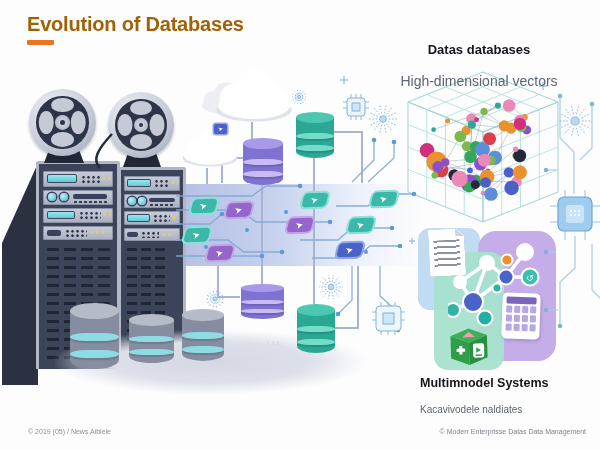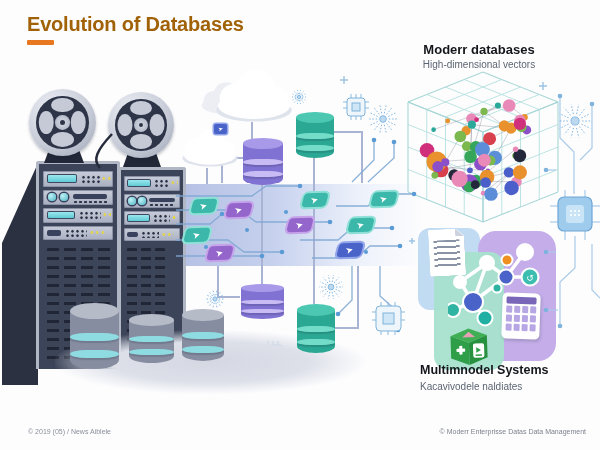--- a/index.html
+++ b/index.html
@@ -50,24 +50,24 @@
   .chip span{transform:skewX(16deg) rotate(-16deg);color:#fff;font-size:9px;line-height:1;}
   .chip-teal{background:#3cb8ab;box-shadow:0 0 0 2px #8fe0d6;}
   .chip-purple{background:#9466cc;box-shadow:0 0 0 2px #c6a4ea;}
   .chip-blue{background:#4a63c8;box-shadow:0 0 0 2px #93a6ea;}
   .mini-chip{position:absolute;left:214px;top:124px;width:13px;height:10px;border-radius:2px;background:#4a63c8;z-index:6;
         box-shadow:0 0 0 1.5px #93a6ea;display:flex;align-items:center;justify-content:center;}
   .mini-chip span{color:#fff;font-size:6px;line-height:1;transform:rotate(-16deg);}
   
   .vec-text{position:absolute;left:398px;top:42px;width:162px;text-align:center;z-index:7;}
   .vec-title{font-size:13px;font-weight:700;color:#14161b;}
-  .vec-sub{font-size:10px;color:#5c6572;margin-top:2px;}
-  .mm-text{position:absolute;left:420px;top:363px;width:170px;z-index:7;}
+  .vec-sub{font-size:14px;color:#5c6572;margin-top:16px;}
+  .mm-text{position:absolute;left:420px;top:376px;width:170px;z-index:7;}
   .mm-title{font-size:12.5px;font-weight:700;color:#14161b;}
-  .mm-sub{font-size:10px;color:#5c6572;margin-top:4px;}
+  .mm-sub{font-size:10px;color:#5c6572;margin-top:14px;}
   
   .panel{position:absolute;z-index:3;}
   .panel-blue{left:418px;top:228px;width:62px;height:82px;border-radius:12px;background:#bcd8f2;opacity:.92;}
   .panel-purple{left:478px;top:231px;width:78px;height:130px;border-radius:18px;background:#c4ade8;}
   .panel-teal{left:434px;top:252px;width:70px;height:118px;border-radius:14px;background:#a6e1cd;opacity:.95;}
   .doc{position:absolute;left:429px;top:229px;width:36px;height:47px;background:#fff;z-index:4;transform:rotate(-3deg);
        border-radius:2px;box-shadow:1px 2px 3px rgba(60,70,90,.25);clip-path:polygon(0 0,76% 0,100% 16%,100% 100%,0 100%);}
   .doc .fold{position:absolute;right:0;top:0;width:9px;height:8px;background:#cdd3de;clip-path:polygon(0 0,100% 100%,0 100%);}
   .doc .lines{position:absolute;left:5px;right:5px;top:11px;height:28px;
        background:repeating-linear-gradient(180deg,#8a93a6 0 2px,transparent 2px 6px);}
@@ -459,21 +459,21 @@
       <span>➤</span>
     </div>
   <div class="chip chip-teal" style="left:372px;top:192px;">
       <span>➤</span>
     </div>
   <div class="mini-chip">
       <span>➤</span>
     </div>
 
   <div class="vec-text">
-    <div class="vec-title">Moderr databases</div>
+    <div class="vec-title">Datas databases</div>
     <div class="vec-sub">High-dimensional vectors</div>
   </div>
   <svg class="cube" width="170" height="170">
     <g id="cube-grid" stroke="#abdcdb" stroke-width=".9" opacity=".9">
         <line x1="85" y1="8" x2="10" y2="38" stroke="#9fd2d2" stroke-width="1.1"></line>
         <line x1="85" y1="8" x2="160" y2="38" stroke="#9fd2d2" stroke-width="1.1"></line>
         <line x1="103.75" y1="15.5" x2="28.75" y2="45.5"></line>
         <line x1="66.25" y1="15.5" x2="141.25" y2="45.5"></line>
         <line x1="122.5" y1="23" x2="47.5" y2="53"></line>
         <line x1="47.5" y1="23" x2="122.5" y2="53"></line>

